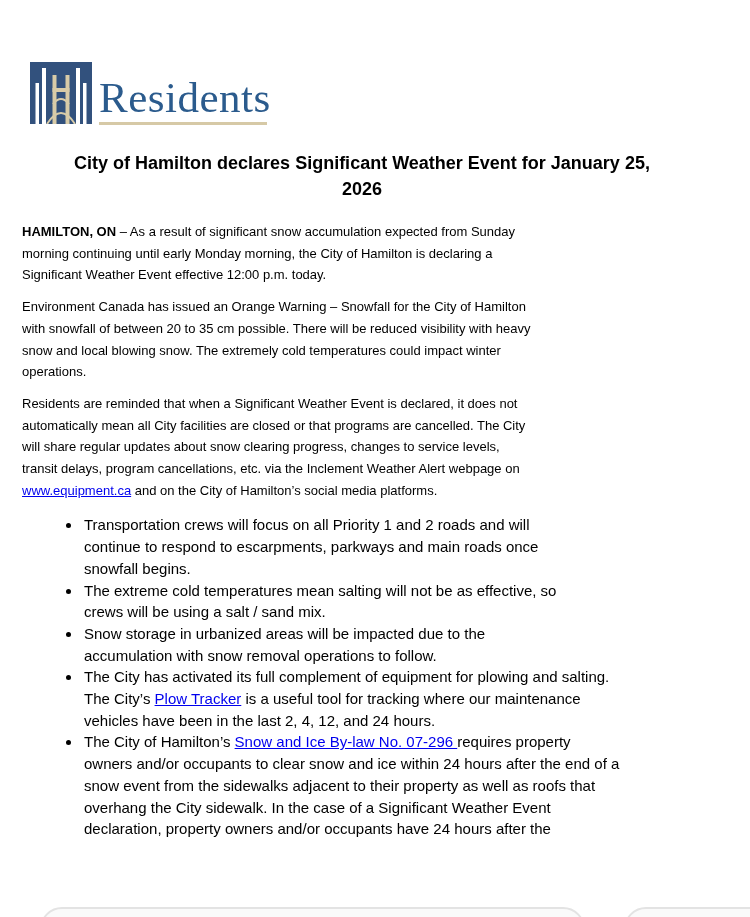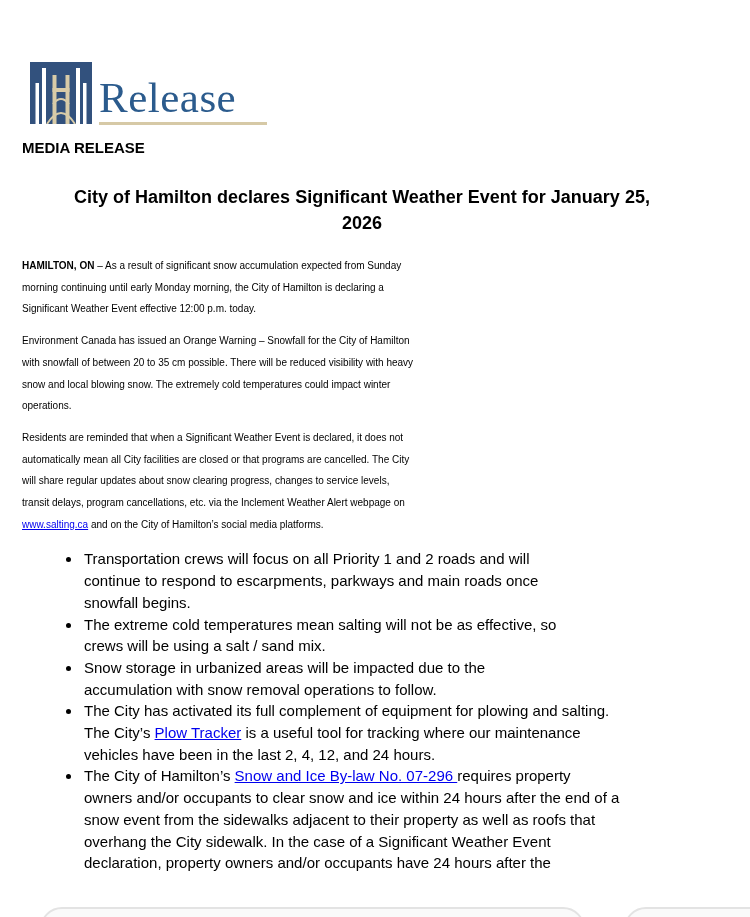--- a/index.html
+++ b/index.html
@@ -32,21 +32,21 @@
   
   h1 {
     font-size: 18px; line-height: 26px;
     margin: 26px 0 19px 0;
     white-space: pre-line;
     font-weight: bold;
     text-align: center;
   }
 
   
-  p { font-size: 10px; line-height: 21.7px; margin: 0 0 10px 0; white-space: pre-line; }
+  p { font-size: 13px; line-height: 21.7px; margin: 0 0 10px 0; white-space: pre-line; }
   .section-title { margin-top: 20px; margin-bottom: 0; }
   a.link { color: #0000EE; text-decoration: underline; cursor: pointer; }
 
   ul { margin: 13px 0 0 0; padding-left: 60px; font-size: 15px; line-height: 21.7px; }
   li { white-space: pre-line; margin: 0; padding-left: 2px; }
 
   
   .pill {
     position: absolute; top: 907px; height: 44px;
     background: #fafafa; border: 2px solid #e3e3e3; border-radius: 24px;
@@ -67,46 +67,45 @@
       <rect x="12" y="6" width="4" height="56" fill="#ffffff"></rect>
       <rect x="46" y="6" width="4" height="56" fill="#ffffff"></rect>
       <rect x="53" y="21" width="3.5" height="41" fill="#ffffff"></rect>
       <rect x="22.5" y="13" width="4" height="49" fill="#D8CBA8"></rect>
       <rect x="35.5" y="13" width="4" height="49" fill="#D8CBA8"></rect>
       <rect x="22.5" y="26" width="17" height="4" fill="#D8CBA8"></rect>
       <path d="M23 42 Q31 32 39 42" stroke="#D8CBA8" fill="none" stroke-width="2"></path>
       <path d="M17 62 Q31 40 45 62" stroke="#D8CBA8" fill="none" stroke-width="2"></path>
     </svg>
     <div class="wordmark-wrap">
-      <div class="wordmark">Release</div>
+      <div class="wordmark">Residents</div>
       <div class="wordmark-underline"></div>
     </div>
   </div>
 
   <div class="meta">
-    <div class="bold">MEDIA RELEASE</div>
   </div>
 
   <h1>City of Hamilton declares Significant Weather Event for January 25,
 2026</h1>
 
   <p><strong>HAMILTON, ON</strong><span> – As a result of significant snow accumulation expected from Sunday
 morning continuing until early Monday morning, the City of Hamilton is declaring a
 Significant Weather Event effective 12:00 p.m. today.</span></p>
 
   <p>Environment Canada has issued an Orange Warning – Snowfall for the City of Hamilton
 with snowfall of between 20 to 35 cm possible. There will be reduced visibility with heavy
 snow and local blowing snow. The extremely cold temperatures could impact winter
 operations.</p>
 
   <p><span>Residents are reminded that when a Significant Weather Event is declared, it does not
 automatically mean all City facilities are closed or that programs are cancelled. The City
 will share regular updates about snow clearing progress, changes to service levels,
 transit delays, program cancellations, etc. via the Inclement Weather Alert webpage on
-</span><a class="link">www.salting.ca</a><span> and on the City of Hamilton’s social media platforms.</span></p>
+</span><a class="link">www.equipment.ca</a><span> and on the City of Hamilton’s social media platforms.</span></p>
 
 
   <ul>
     <li>Transportation crews will focus on all Priority 1 and 2 roads and will
 continue to respond to escarpments, parkways and main roads once
 snowfall begins.</li>
     <li>The extreme cold temperatures mean salting will not be as effective, so
 crews will be using a salt / sand mix.</li>
     <li>Snow storage in urbanized areas will be impacted due to the
 accumulation with snow removal operations to follow.</li>

